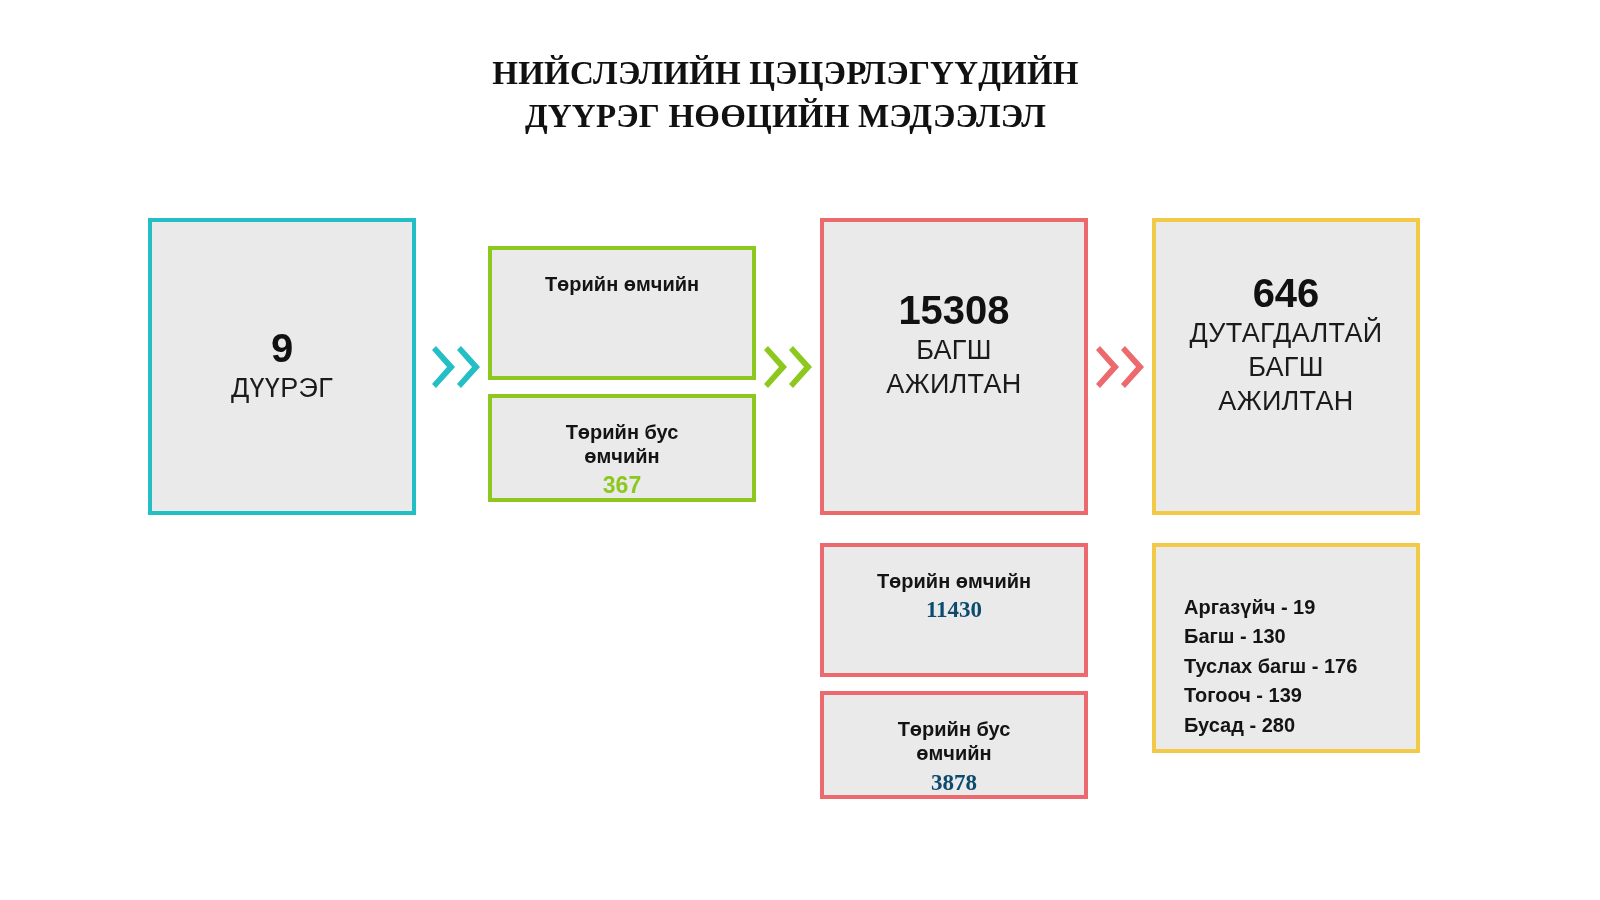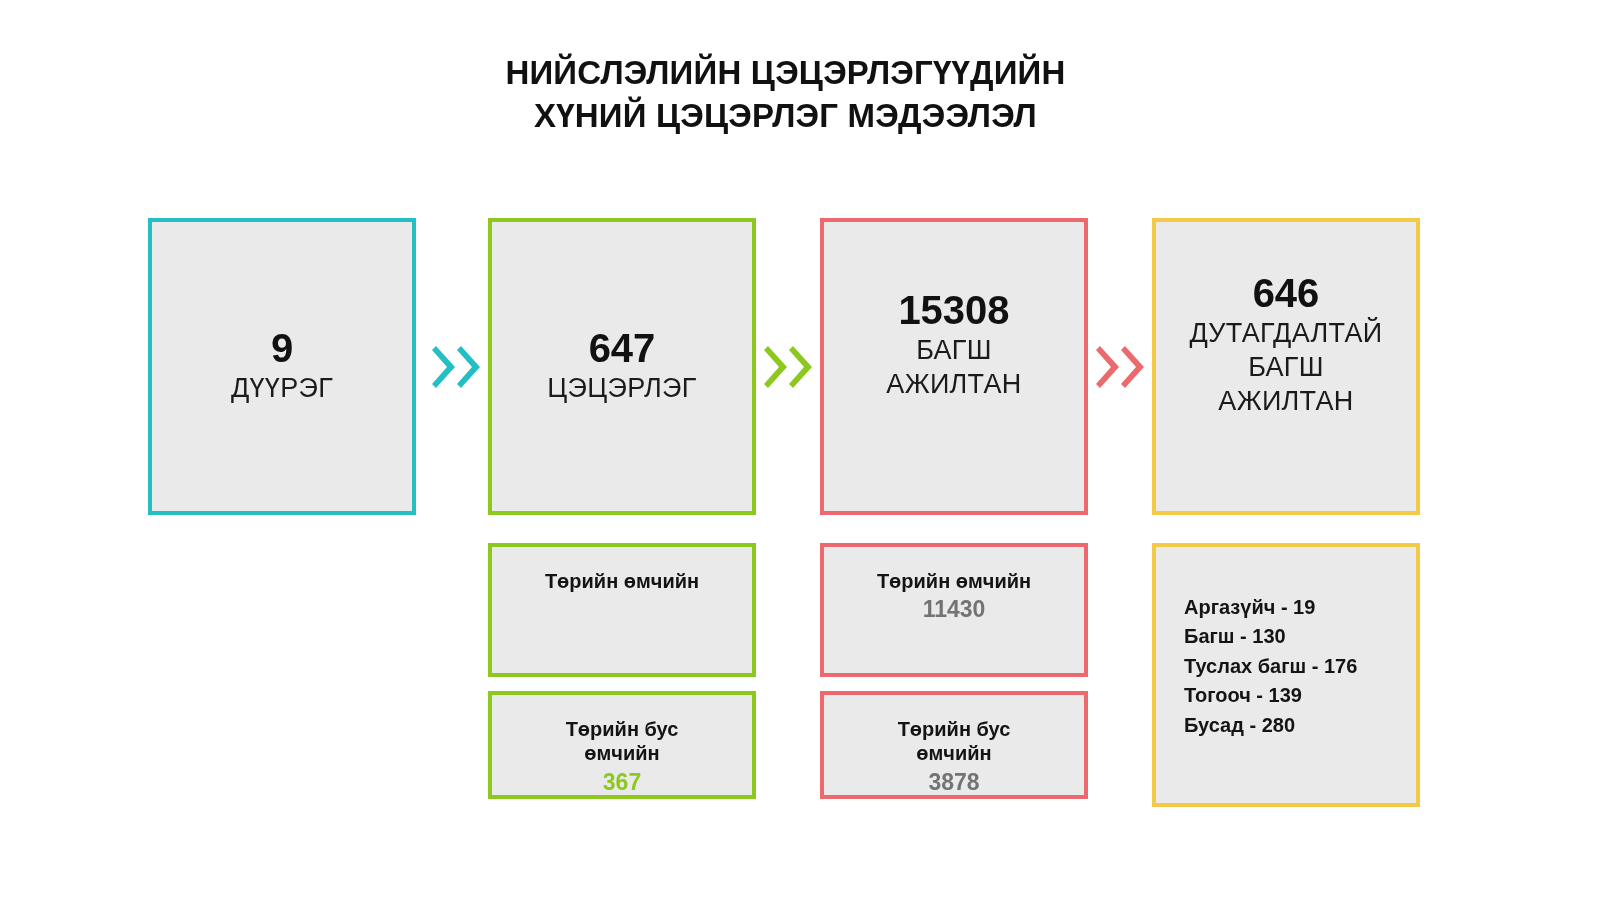--- a/index.html
+++ b/index.html
@@ -22,20 +22,21 @@
     position: absolute;
     left: 0;
     top: 52px;
     width: 1571px;
     text-align: center;
     font-size: 33px;
     font-weight: bold;
     line-height: 1.30;
     letter-spacing: 0.2px;
     color: #111111;
+    font-family: Liberation Serif, serif;
   }
   .title .line { display: block; }
 
   
   .flow {
     position: absolute;
     left: 148px;
     top: 218px;
     width: 1272px;
     height: 600px;
@@ -107,27 +108,27 @@
     line-height: 1.22;
     color: #141414;
   }
   .sub-value {
     font-size: 23px;
     font-weight: bold;
     line-height: 1.3;
     margin-top: 2px;
   }
   .v-green { color: #8cc81e; }
-  .v-red   { color: #737373; }
+  .v-red   { color: #0c4a6e; font-family: Liberation Serif, serif; }
 
   
   .list-box {
     box-sizing: border-box;
     width: 268px;
-    height: 264px;
+    height: 210px;
     margin-top: 28px;
     background: #eaeaea;
     border: 4px solid #f3c948;
     padding: 46px 0 0 28px;
     text-align: left;
   }
   .list-row {
     font-size: 20px;
     font-weight: bold;
     line-height: 1.47;
@@ -145,37 +146,33 @@
   .arrow-1 { left: 282px; }
   .arrow-2 { left: 614px; }
   .arrow-3 { left: 946px; }
   .arrow svg { display: block; }
 </style>
 </head>
 <body>
 
 <div class="title">
   <span class="line">НИЙСЛЭЛИЙН ЦЭЦЭРЛЭГҮҮДИЙН</span>
-  <span class="line">ХҮНИЙ ЦЭЦЭРЛЭГ МЭДЭЭЛЭЛ</span>
+  <span class="line">ДҮҮРЭГ НӨӨЦИЙН МЭДЭЭЛЭЛ</span>
 </div>
 
 <div class="flow">
 
   <div class="column col-1">
     <div class="stat-box b-teal">
       <div class="stat-number">9</div>
       <div class="stat-label">ДҮҮРЭГ</div>
     </div>
   </div>
 
   <div class="column col-2">
-    <div class="stat-box b-green">
-      <div class="stat-number">647</div>
-      <div class="stat-label">ЦЭЦЭРЛЭГ</div>
-    </div>
 
     <div class="sub-box b-green sub-first">
       <div class="sub-label">Төрийн өмчийн</div>
     </div>
 
     <div class="sub-box b-green sub-second">
       <div class="sub-label">Төрийн бус</div>
       <div class="sub-label">өмчийн</div>
       <div class="sub-value v-green">367</div>
     </div>

